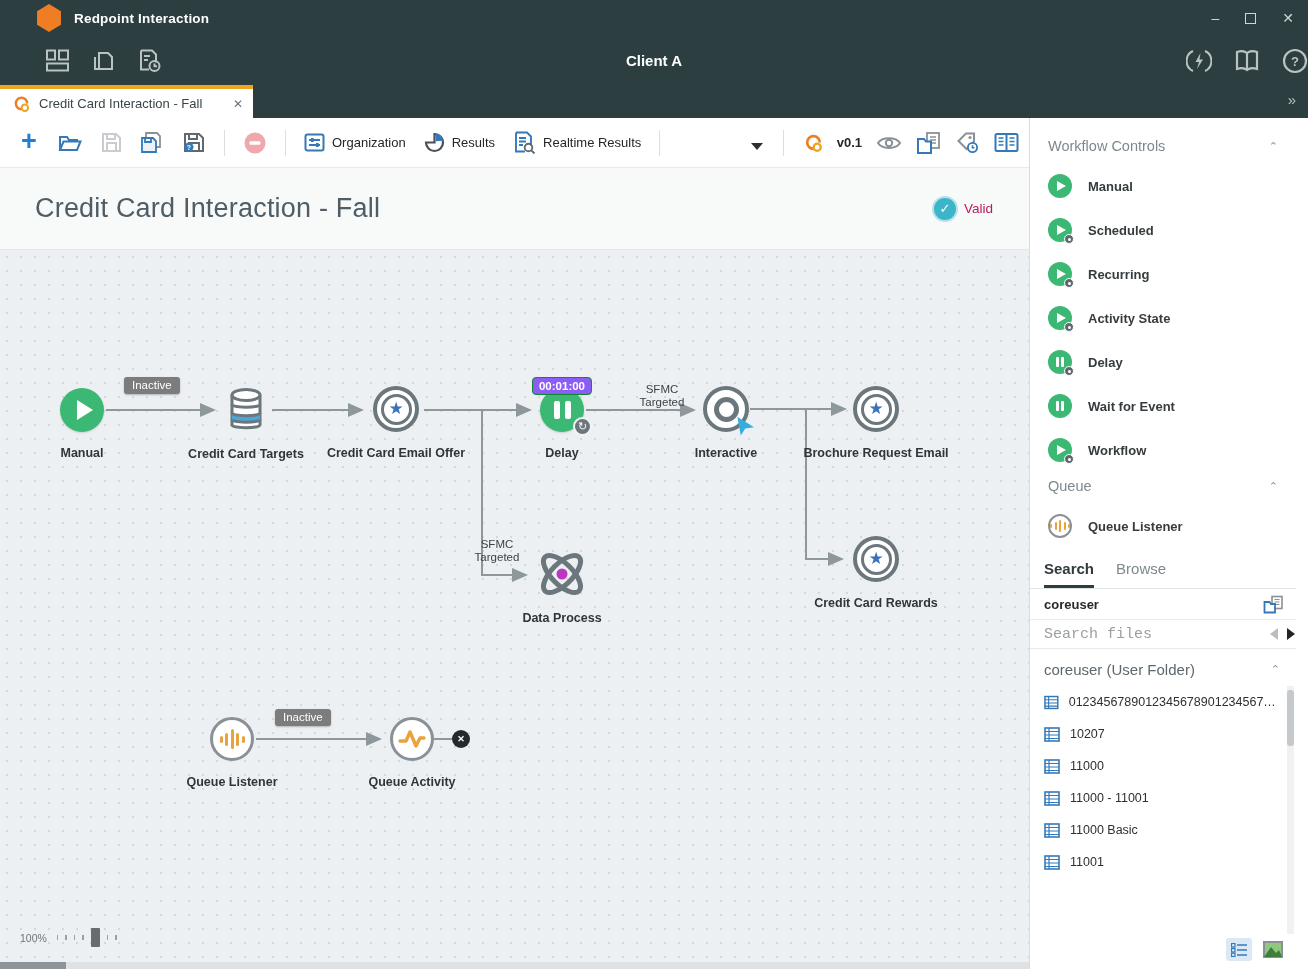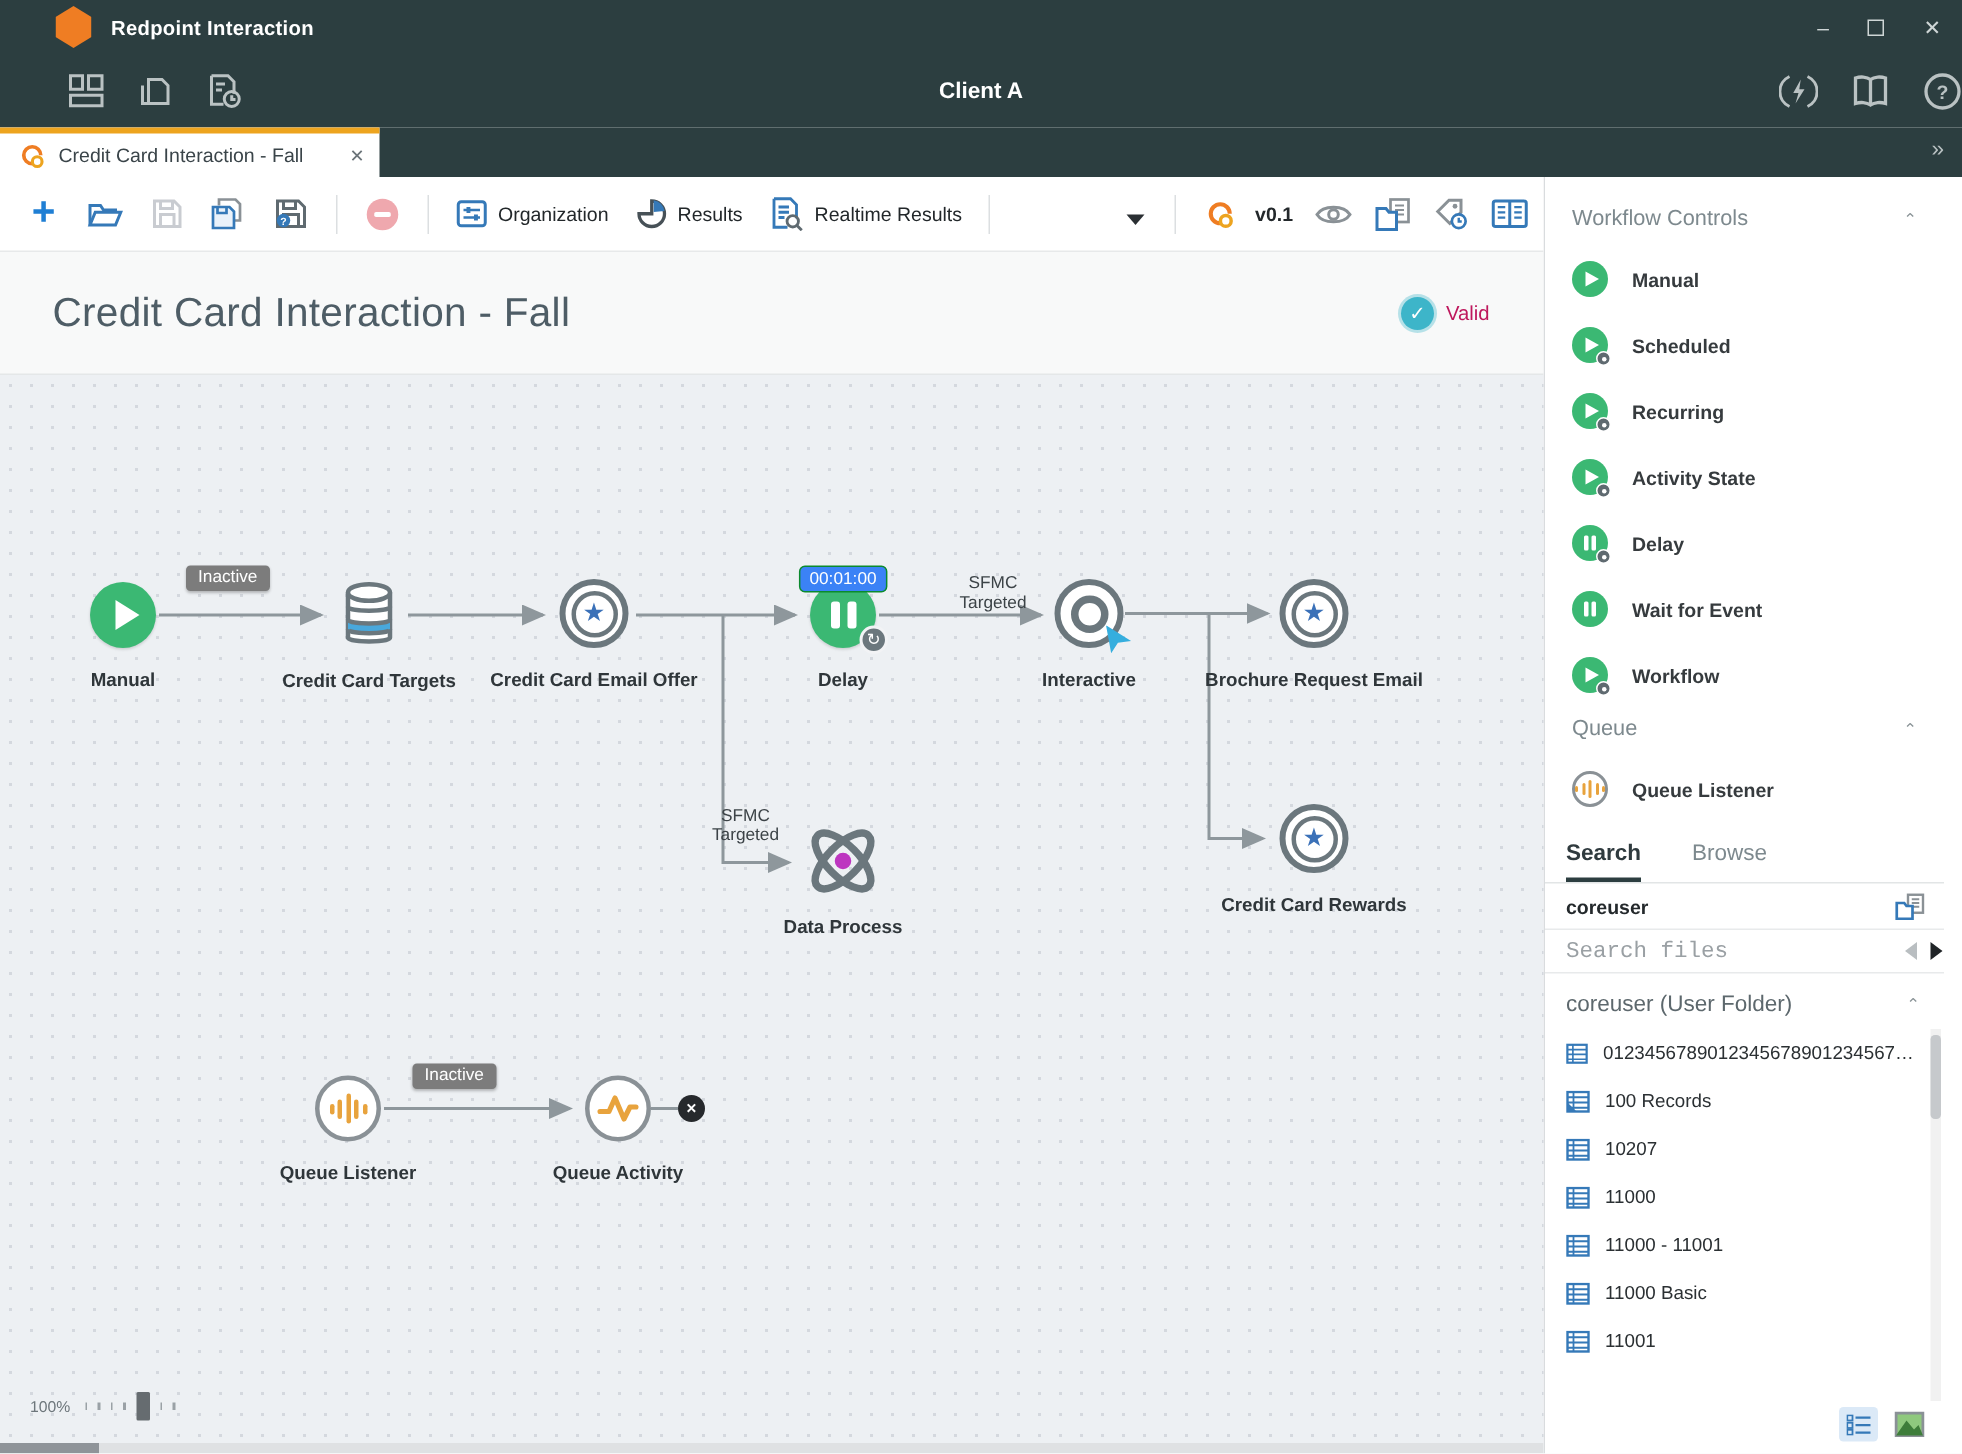--- a/index.html
+++ b/index.html
@@ -53,21 +53,21 @@
   
   .canvas { position:relative; flex:1; background:#edf0f3; background-image:radial-gradient(#d4d8de 1.1px, transparent 1.1px); background-size:14px 14px; overflow:hidden; }
   .edges { position:absolute; inset:0; }
   .node { position:absolute; width:160px; display:flex; flex-direction:column; align-items:center; }
   .nlabel { margin-top:14px; font-size:12.5px; font-weight:bold; color:#2f363a; text-align:center; white-space:nowrap; }
   .circle-green { width:44px; height:44px; border-radius:50%; background:#3bb873; display:flex; align-items:center; justify-content:center; position:relative; box-shadow:0 1px 2px rgba(0,0,0,.15); }
   .play-tri { width:0; height:0; border-left:16px solid #fff; border-top:10px solid transparent; border-bottom:10px solid transparent; margin-left:5px; }
   .pause-bars { display:flex; gap:5px; }
   .pause-bars i { width:6px; height:18px; background:#fff; border-radius:2px; }
   .inactive-badge { position:absolute; background:#7c7c7c; color:#fff; font-size:11.5px; padding:2px 8px 3px; border-radius:3px; box-shadow:0 1px 2px rgba(0,0,0,.25); white-space:nowrap; }
-  .time-badge { position:absolute; top:-11px; left:50%; transform:translateX(-50%); background:#3b82f6; border:1px solid #0b8a2d; color:#fff; font-size:11.5px; font-weight:normal; padding:2px 6px; border-radius:4px; }
+  .time-badge { position:absolute; top:-11px; left:50%; transform:translateX(-50%); background:#8b5cf6; border:1px solid #0b8a2d; color:#fff; font-size:11.5px; font-weight:bold; padding:2px 6px; border-radius:4px; }
   .sync-badge { position:absolute; right:-8px; bottom:-4px; width:19px; height:19px; border-radius:50%; background:#6b777d; border:2px solid #f2f3f5; color:#fff; font-size:11px; display:flex; align-items:center; justify-content:center; }
   .ring { width:46px; height:46px; border-radius:50%; border:4px solid #6b777d; background:#fff; display:flex; align-items:center; justify-content:center; }
   .ring-inner { width:31px; height:31px; border-radius:50%; border:3px solid #6b777d; background:#fff; display:flex; align-items:center; justify-content:center; }
   .star { color:#3b71b8; font-size:17px; line-height:1; margin-top:-1px; }
   .ring-int { position:relative; }
   .ring-int .ring-core { width:25px; height:25px; border-radius:50%; border:5.5px solid #6b777d; background:#fff; }
   .cursor { position:absolute; right:-10px; bottom:-9px; }
   .circle-white { width:44px; height:44px; border-radius:50%; background:#fff; border:3px solid #8a9196; display:flex; align-items:center; justify-content:center; position:relative; }
   .qbars { display:flex; align-items:center; gap:2.5px; }
   .qbars i { width:3px; background:#e8a33d; border-radius:2px; }
@@ -90,21 +90,21 @@
   .sb-item .ilabel { font-size:13px; font-weight:bold; color:#363b3e; }
   .ctl-icon { width:24px; height:24px; border-radius:50%; background:#3bb873; position:relative; display:flex; align-items:center; justify-content:center; flex:none; }
   .ctl-icon .tri { width:0; height:0; border-left:9px solid #fff; border-top:5.5px solid transparent; border-bottom:5.5px solid transparent; margin-left:3px; }
   .ctl-icon .pp { display:flex; gap:2.5px; }
   .ctl-icon .pp i { width:3px; height:10px; background:#fff; border-radius:1px; }
   .mini { position:absolute; right:-2px; bottom:-2px; width:10px; height:10px; border-radius:50%; background:#5f6a70; border:1.5px solid #fff; display:flex; align-items:center; justify-content:center; }
   .mini::after { content:""; width:3px; height:3px; border-radius:50%; background:#fff; }
   .qctl-icon { width:24px; height:24px; border-radius:50%; background:#fff; border:2px solid #8a9196; display:flex; align-items:center; justify-content:center; flex:none; }
   .qctl-icon .qbars i { width:2px; }
 
-  .sb-tabs { display:flex; gap:34px; padding:10px 0 0 14px; border-bottom:1px solid #e2e5e6; margin-top:2px; }
+  .sb-tabs { display:flex; gap:22px; padding:10px 0 0 14px; border-bottom:1px solid #e2e5e6; margin-top:2px; }
   .sb-tab { font-size:15px; padding-bottom:8px; color:#7d898e; }
   .sb-tab.active { color:#2f3a3e; font-weight:bold; border-bottom:3px solid #2c3e40; }
 
   .searchrow { display:flex; align-items:center; border-bottom:1px solid #e8eaeb; padding:0 12px 0 14px; height:31px; }
   .searchrow input { border:0; outline:0; flex:1; font-size:13px; font-weight:bold; color:#24292c; font-family:"Liberation Sans",sans-serif; background:transparent; }
   .filesrow { display:flex; align-items:center; gap:9px; border-bottom:1px solid #e8eaeb; padding:0 8px 0 14px; height:29px; }
   .filesrow input { border:0; outline:0; flex:1; font-size:15px; color:#000000; font-family:Liberation Mono, monospace; background:transparent; }
   .filesrow input::placeholder { color:#9aa0a4; }
   .tri-l { width:0; height:0; border-top:6px solid transparent; border-bottom:6px solid transparent; border-right:8px solid #b9bec1; }
   .tri-r { width:0; height:0; border-top:6px solid transparent; border-bottom:6px solid transparent; border-left:8px solid #202427; }
@@ -623,28 +623,20 @@
           <svg width="16" height="15" viewBox="0 0 16 15">
               <rect x="1" y="1" width="14" height="13" fill="#fff" stroke="#3579b8" stroke-width="1.6"></rect>
               <path d="M1 4.5 h14 M1 8 h14 M1 11.5 h14 M5 1 v13" stroke="#3579b8" stroke-width="1.2"></path>
             </svg>
           <span class="fname">0123456789012345678901234567890...</span>
         </div>
         <div class="file-item">
           <svg width="16" height="15" viewBox="0 0 16 15">
               <rect x="1" y="1" width="14" height="13" fill="#fff" stroke="#3579b8" stroke-width="1.6"></rect>
               <path d="M1 4.5 h14 M1 8 h14 M1 11.5 h14 M5 1 v13" stroke="#3579b8" stroke-width="1.2"></path>
-              <path d="M1 14 L7 14 L1 8 z" fill="#3579b8"></path>
-            </svg>
-          <span class="fname">100 Records</span>
-        </div>
-        <div class="file-item">
-          <svg width="16" height="15" viewBox="0 0 16 15">
-              <rect x="1" y="1" width="14" height="13" fill="#fff" stroke="#3579b8" stroke-width="1.6"></rect>
-              <path d="M1 4.5 h14 M1 8 h14 M1 11.5 h14 M5 1 v13" stroke="#3579b8" stroke-width="1.2"></path>
             </svg>
           <span class="fname">10207</span>
         </div>
         <div class="file-item">
           <svg width="16" height="15" viewBox="0 0 16 15">
               <rect x="1" y="1" width="14" height="13" fill="#fff" stroke="#3579b8" stroke-width="1.6"></rect>
               <path d="M1 4.5 h14 M1 8 h14 M1 11.5 h14 M5 1 v13" stroke="#3579b8" stroke-width="1.2"></path>
             </svg>
           <span class="fname">11000</span>
         </div>

